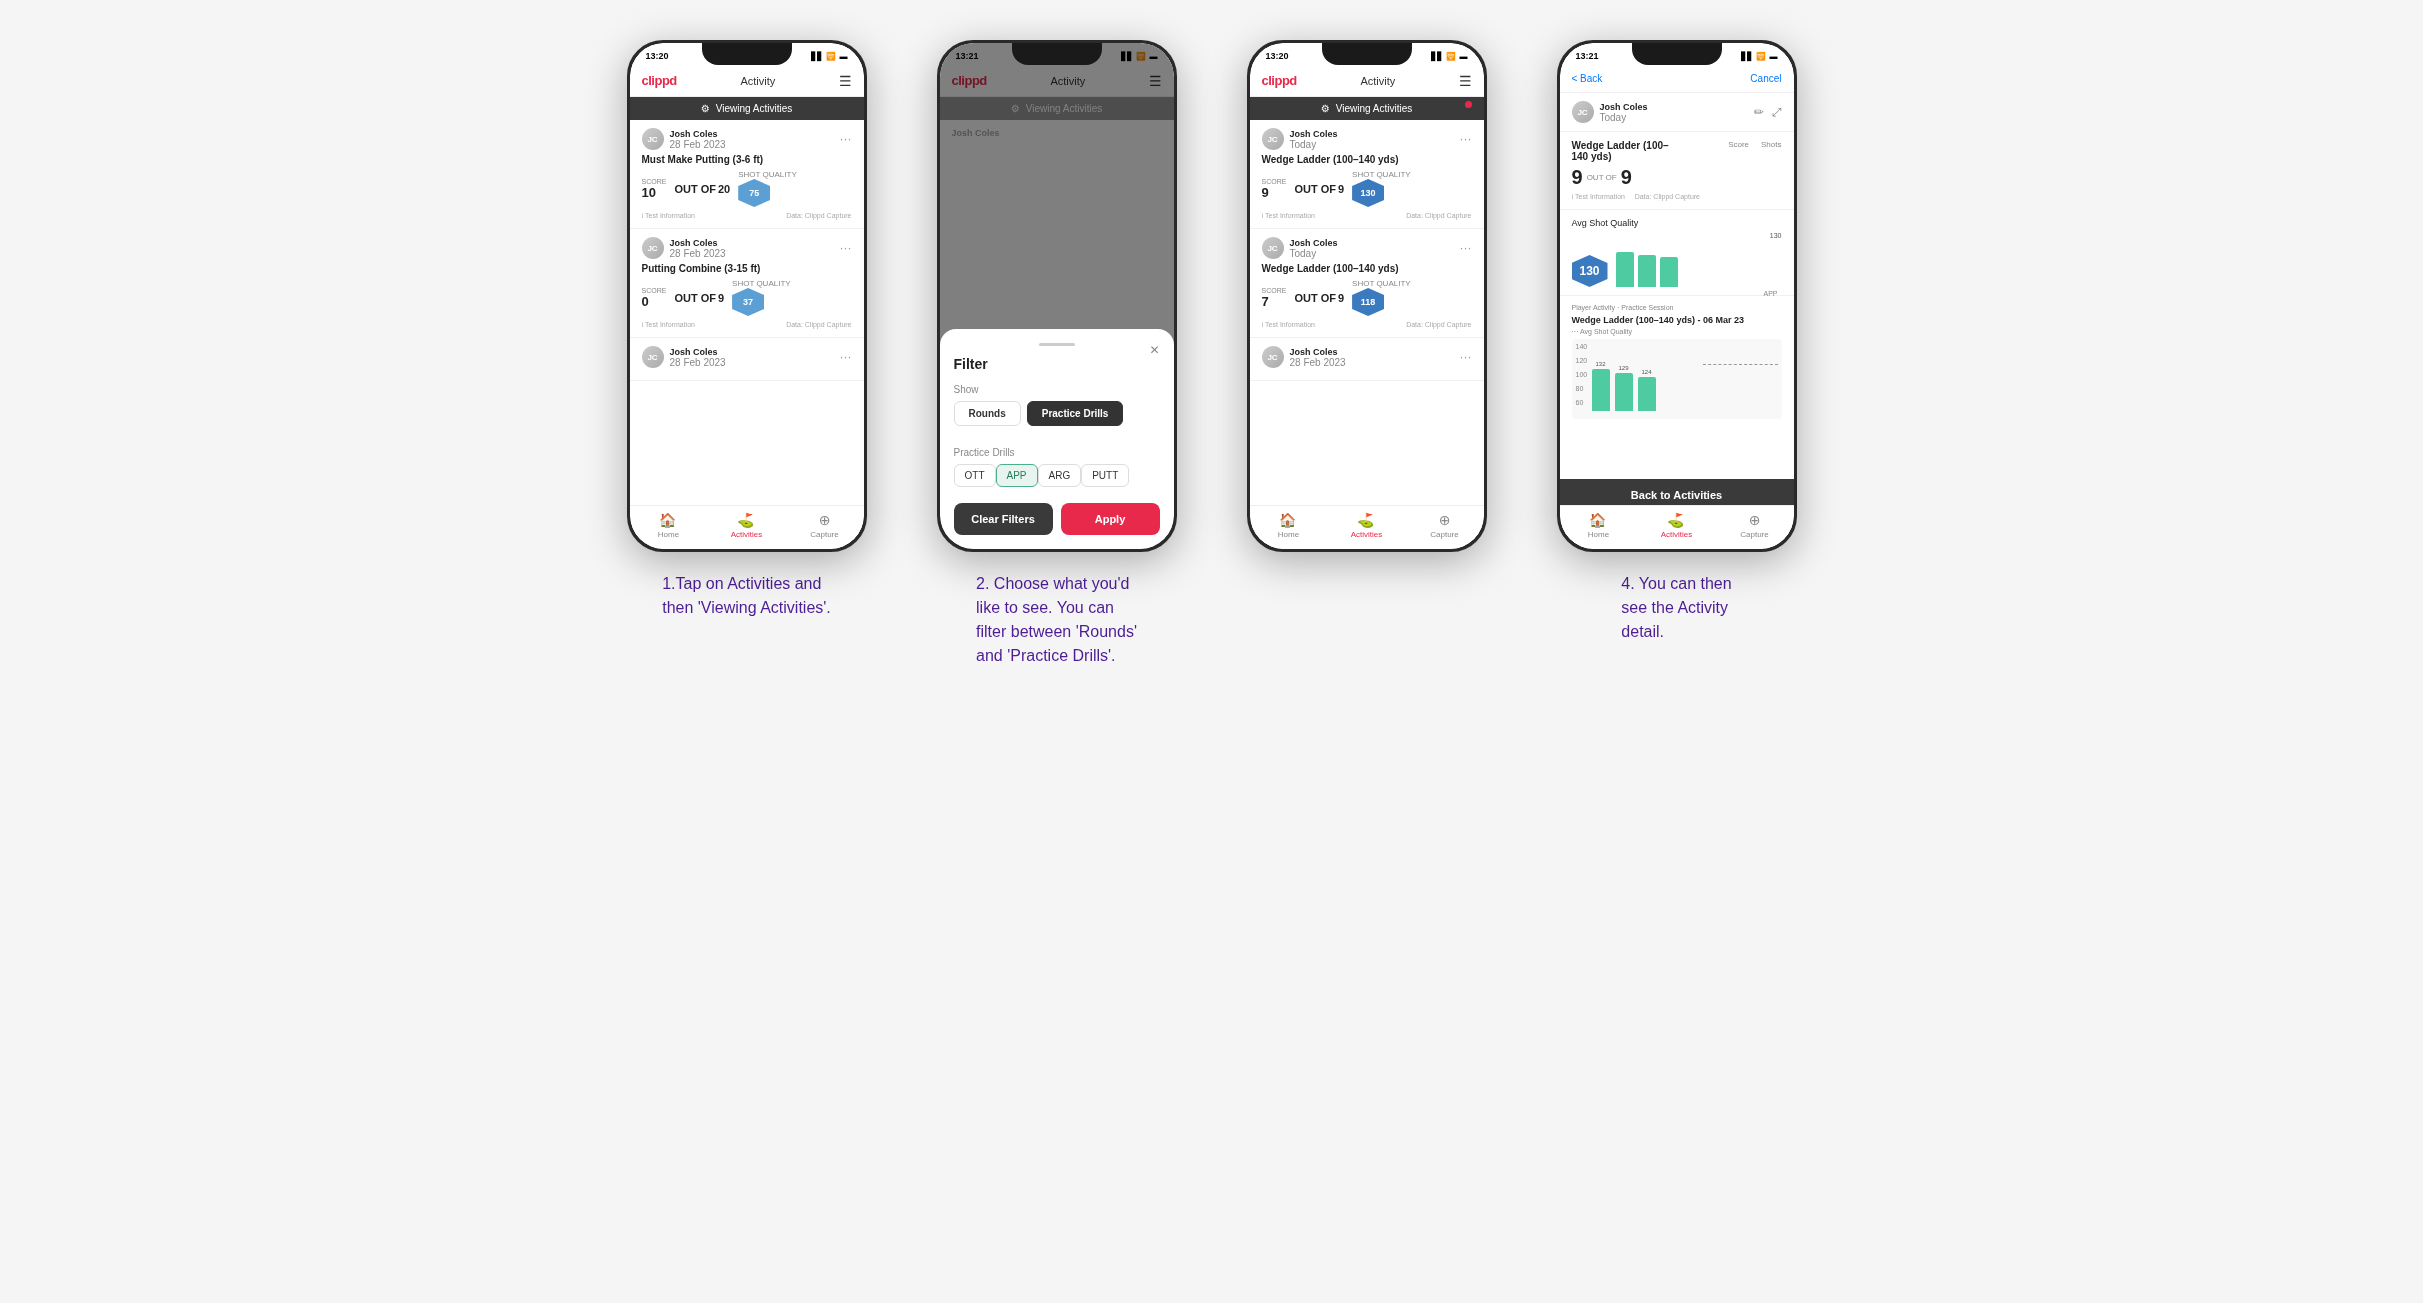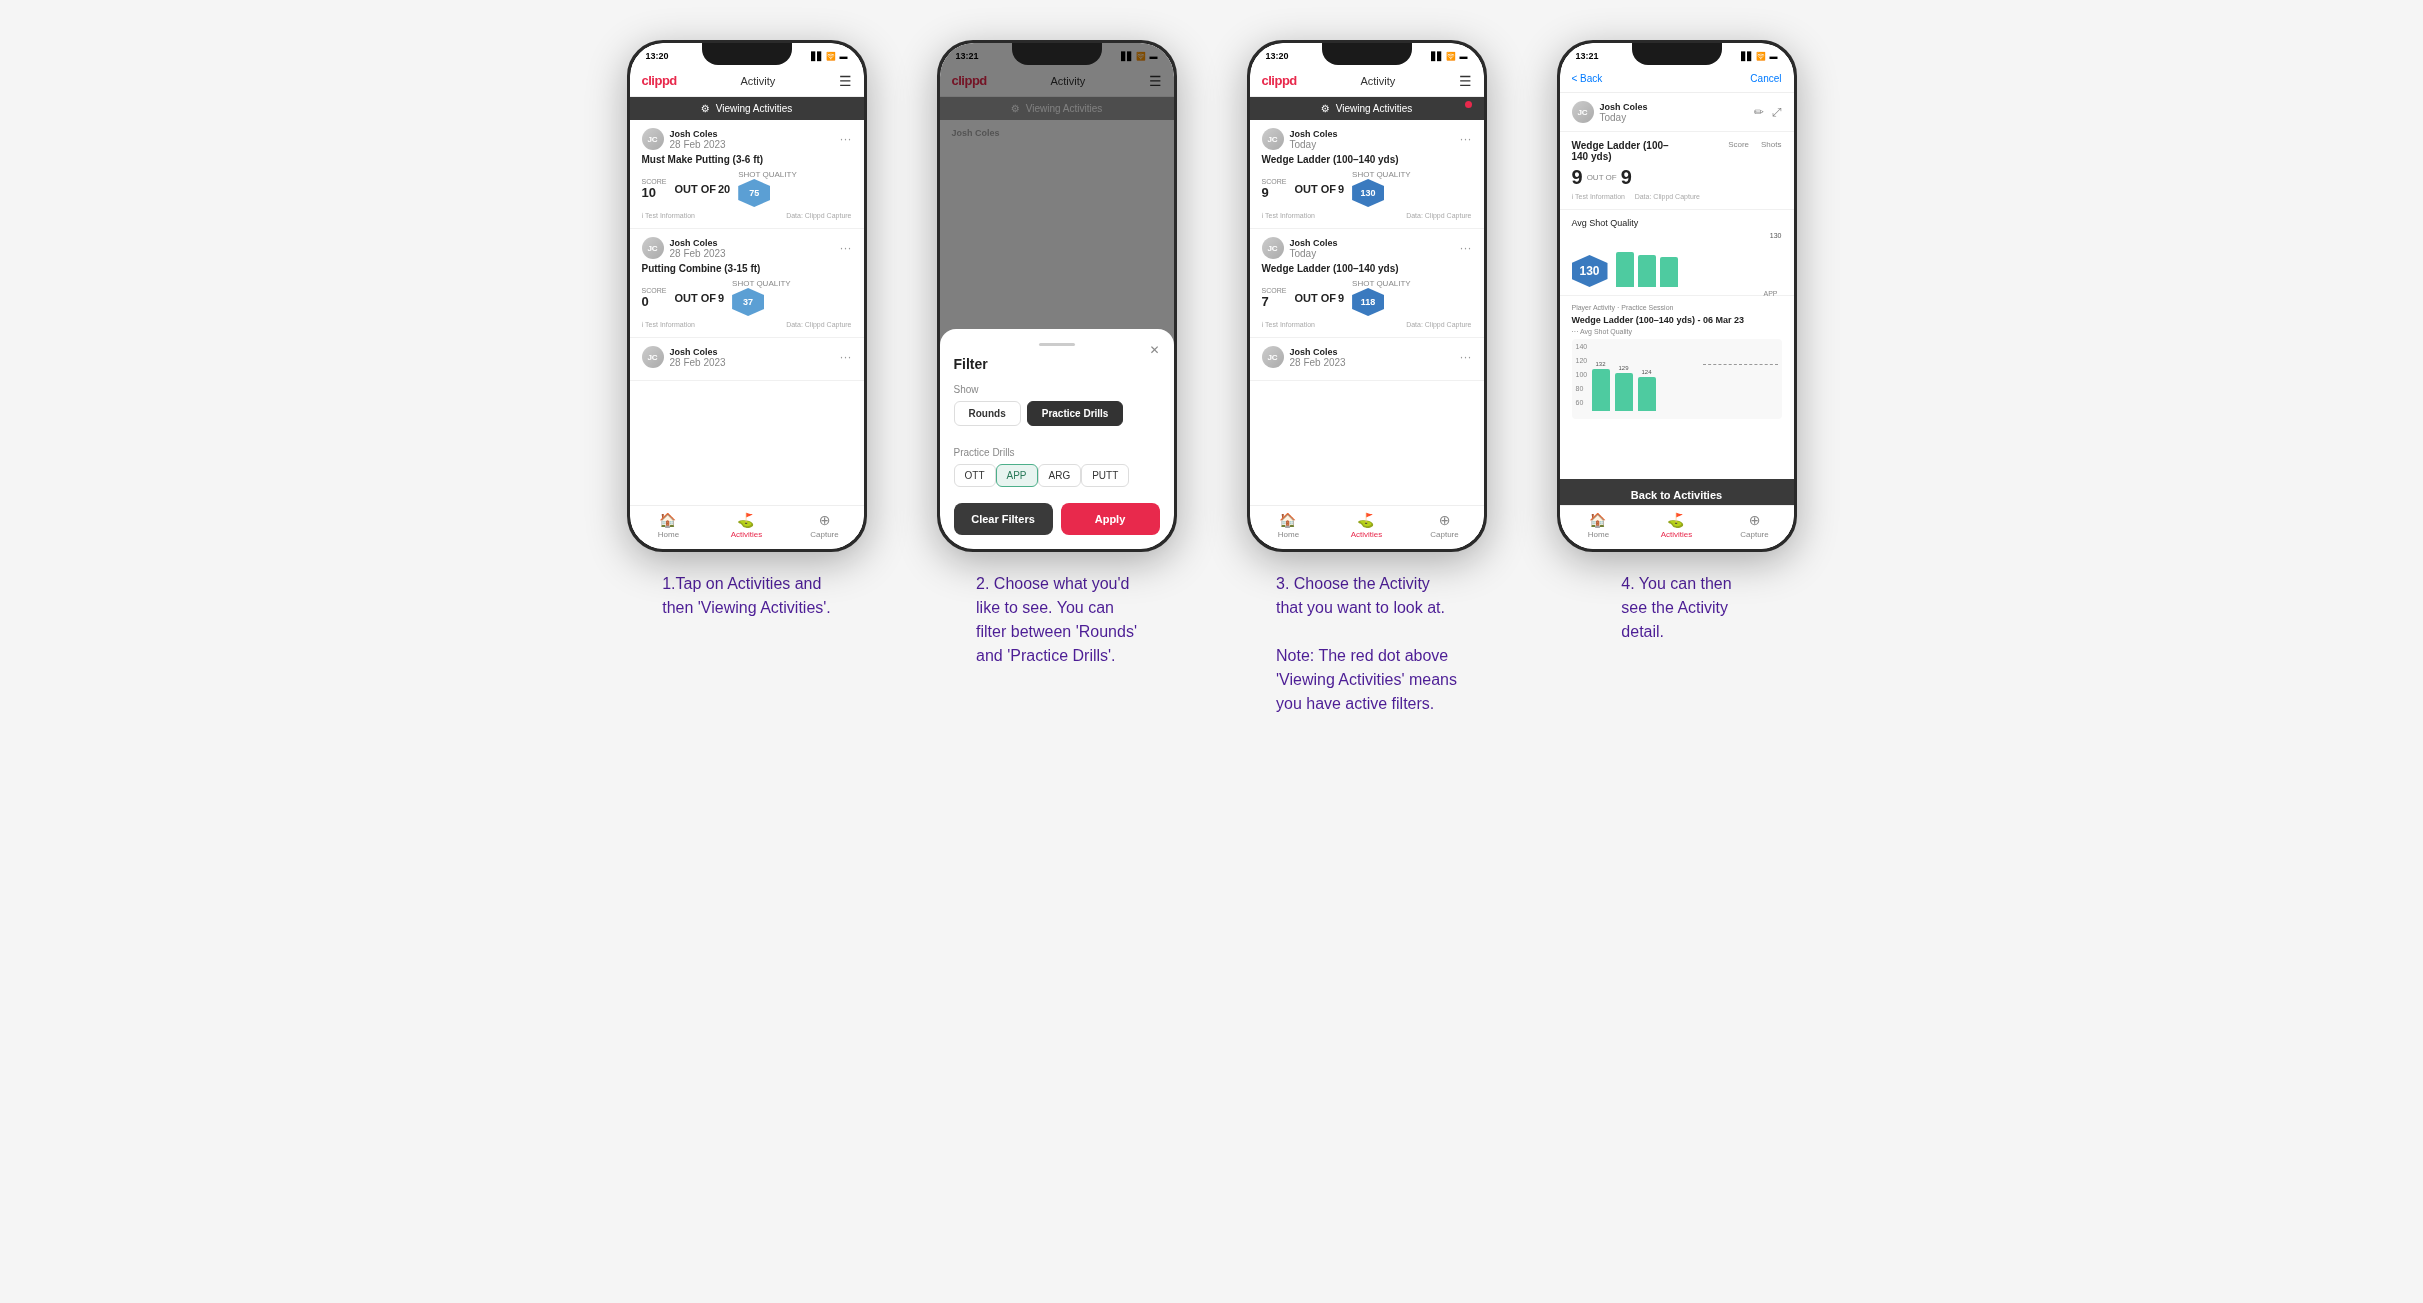--- a/index.html
+++ b/index.html
@@ -786,24 +786,20 @@
               <span>Activities</span>
             </div>
             <div class="nav-item">
               <span class="nav-icon">⊕</span>
               <span>Capture</span>
             </div>
           </div>
         </div>
       </div>
     </div>
-    <div class="description-text">
-      3. Choose the Activity<br>that you want to look at.<br><br>
-      Note: The red dot above<br>'Viewing Activities' means<br>you have active filters.
-    </div>
   </div>
 
   <div class="phone-column">
     <div class="phone-frame">
       <div class="phone-notch"></div>
       <div class="phone-screen">
         <div class="phone-content">
 
           <div class="status-bar">
             <span>13:21</span>

